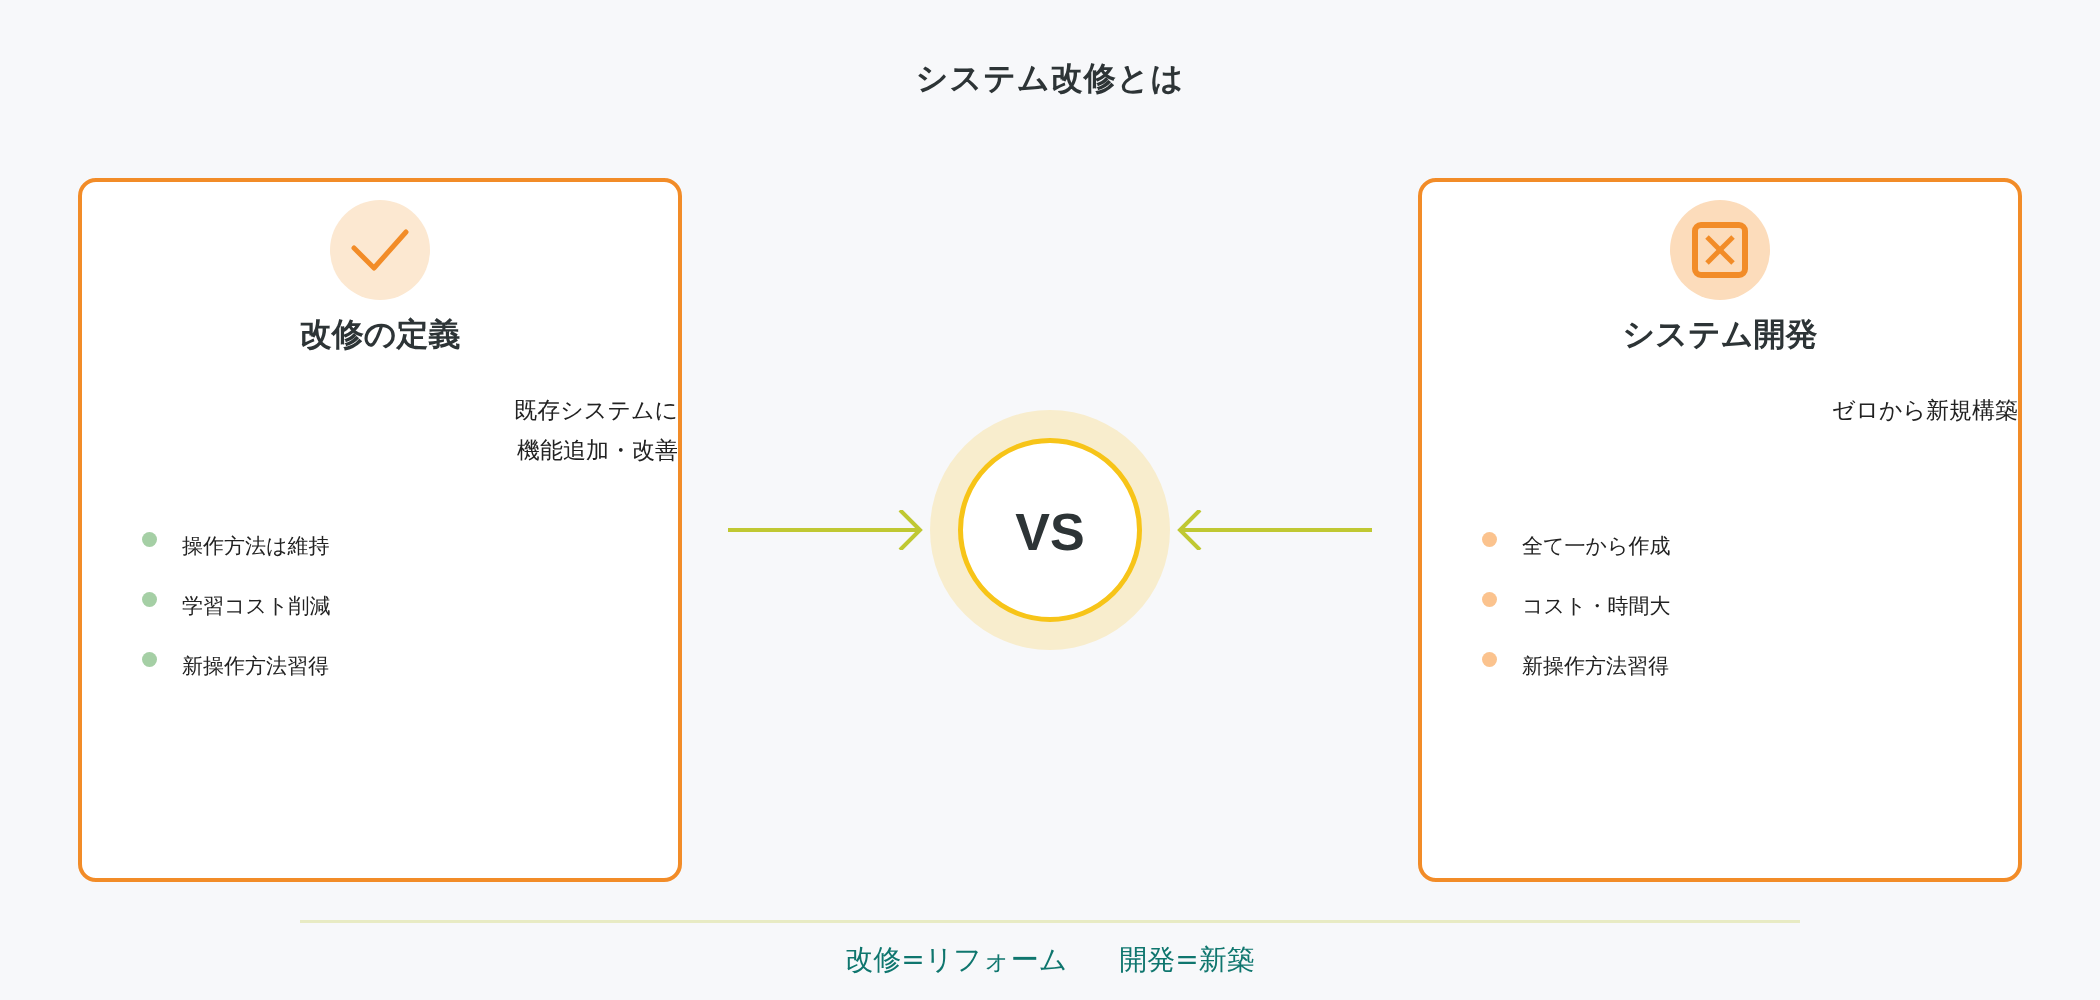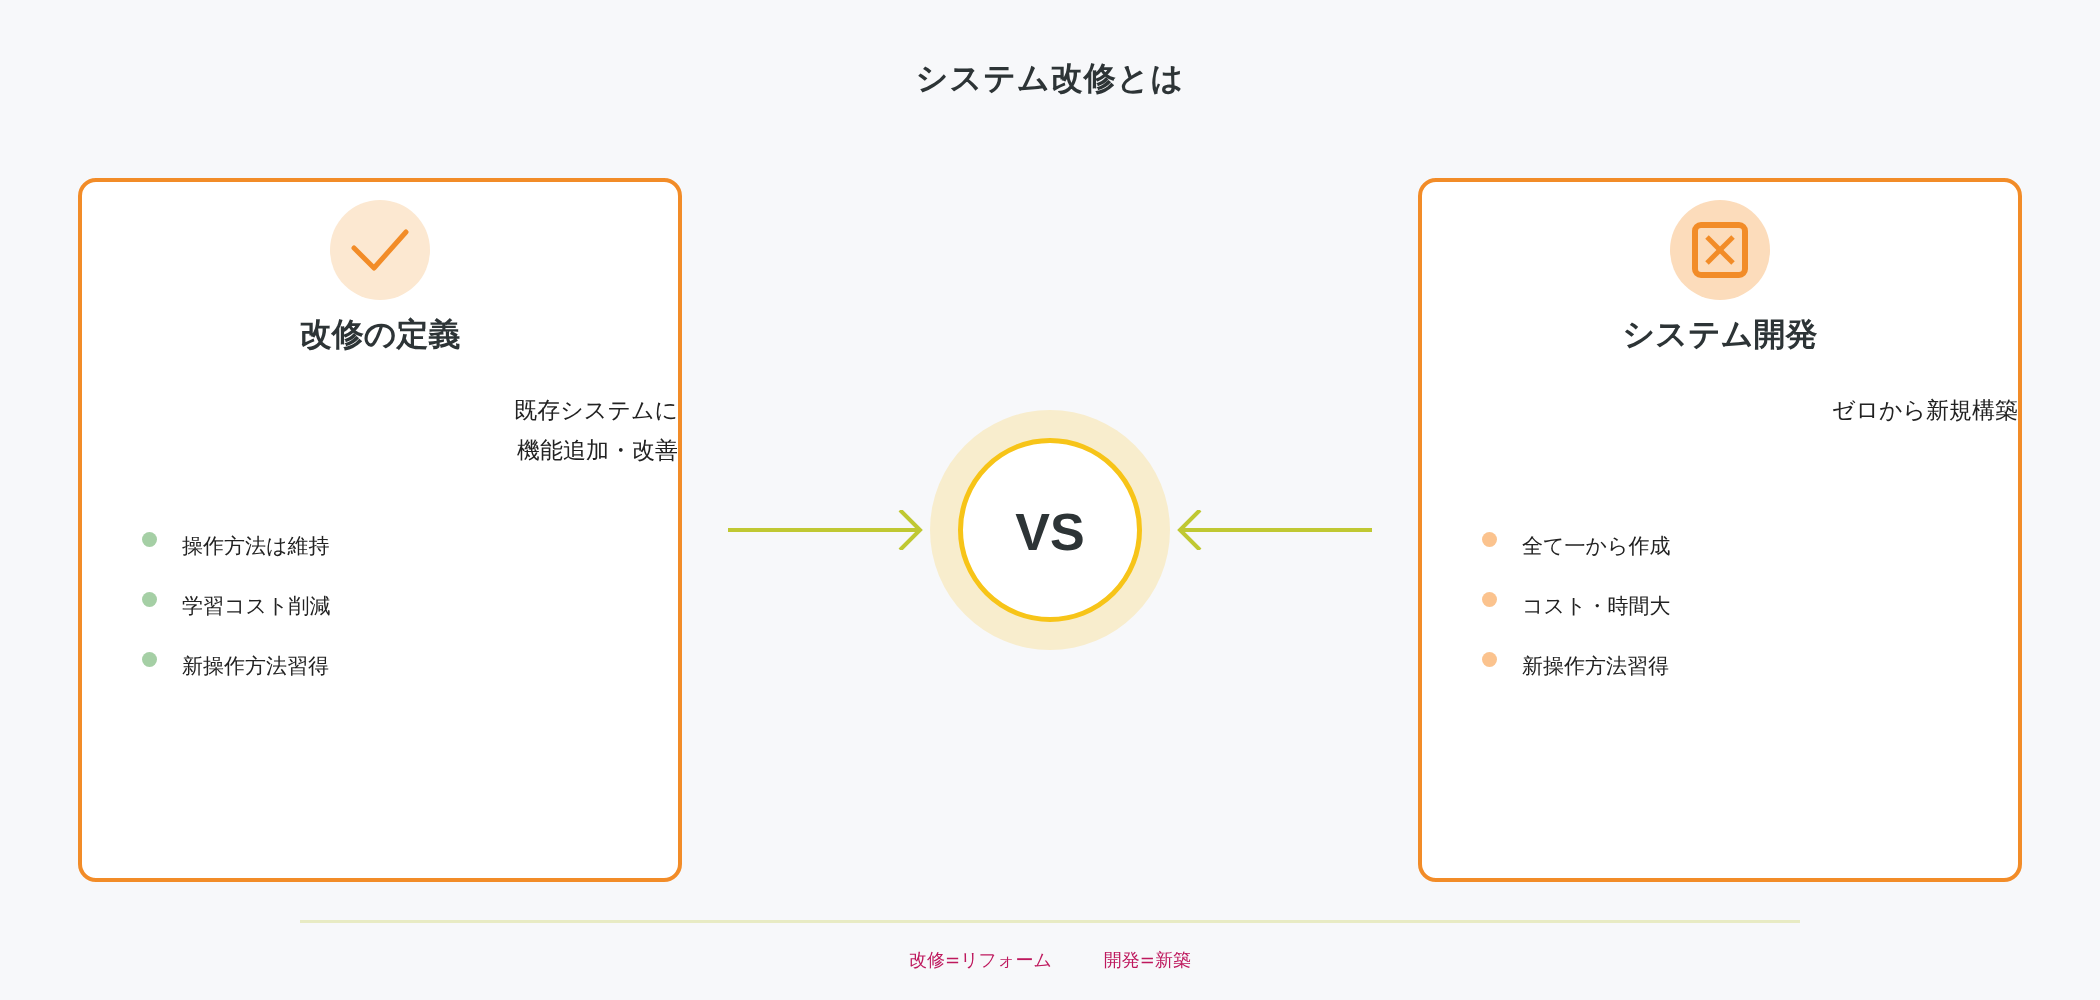--- a/index.html
+++ b/index.html
@@ -148,23 +148,23 @@
     width: 1500px;
     height: 3px;
     background: #e8ebc4;
   }
   .caption {
     position: absolute;
     left: 0;
     top: 942px;
     width: 2100px;
     text-align: center;
-    font-size: 18px;
+    font-size: 28px;
     line-height: 36px;
-    color: #be185d;
+    color: #0f766e;
     white-space: nowrap;
   }
   .caption span + span { margin-left: 52px; }
 </style>
 </head>
 <body>
 
 <div class="page-title">システム改修とは</div>
 
 <div class="card left">

